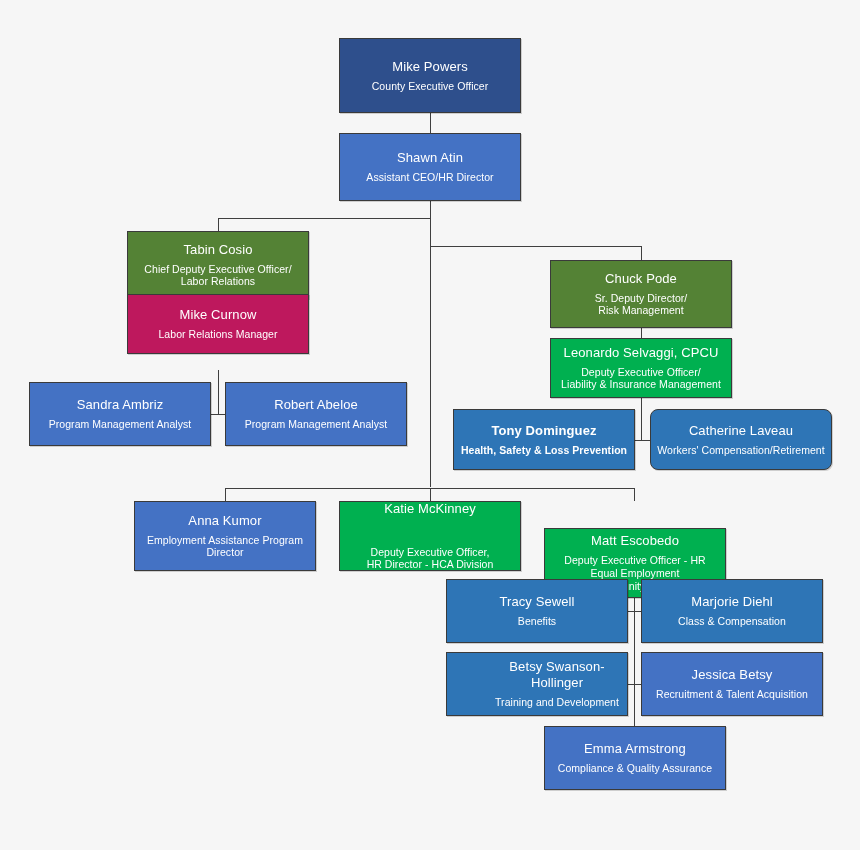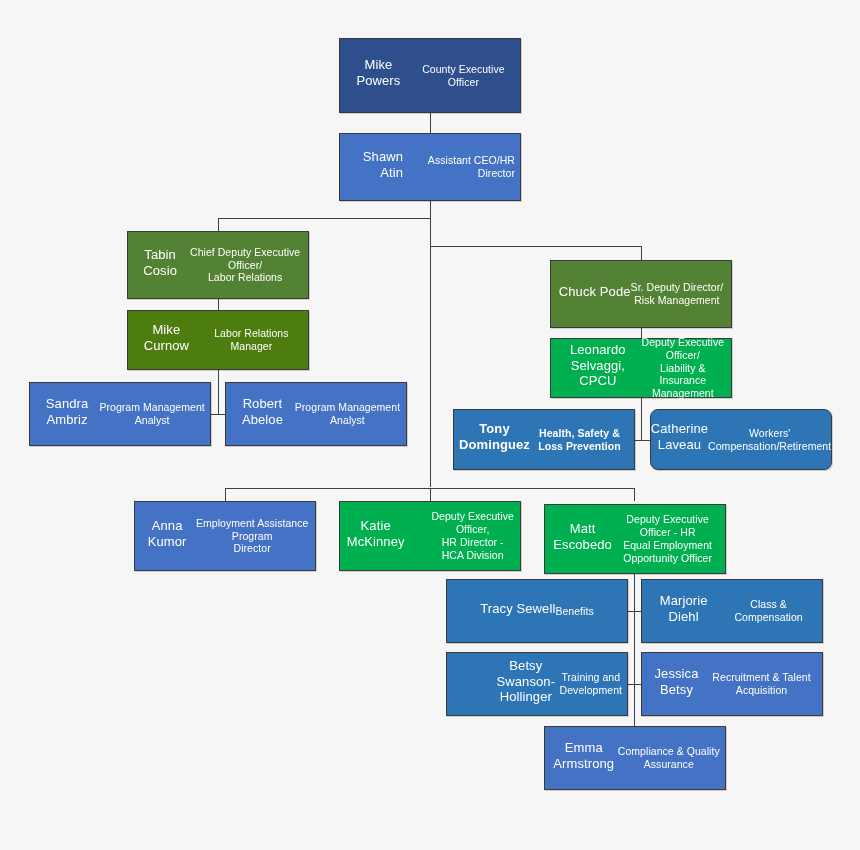--- a/index.html
+++ b/index.html
@@ -17,21 +17,21 @@
     position: relative;
     width: 860px;
     height: 850px;
   }
   .node {
     position: absolute;
     box-sizing: border-box;
     border: 1px solid #3a3a3a;
     color: #ffffff;
     display: flex;
-    flex-direction: row;
+    flex-direction: column;
     align-items: center;
     justify-content: center;
     text-align: center;
     line-height: 1.22;
     padding: 2px 5px;
     box-shadow: 1px 1px 0 rgba(0,0,0,0.16);
     z-index: 3;
   }
   .node .nm {
     font-size: 13px;
@@ -81,21 +81,21 @@
     </div>
     <div class="node" style="left: 339px; top: 133px; width: 182px; height: 68px; background: rgb(68, 114, 196); text-align: right;">
       <div class="nm">Shawn Atin</div>
       <div class="ttl">Assistant CEO/HR Director</div>
     </div>
     <div class="node" style="left: 127px; top: 231px; width: 182px; height: 68px; background: rgb(84, 130, 53);">
       <div class="nm">Tabin Cosio</div>
       <div class="ttl">Chief Deputy Executive Officer/
 Labor Relations</div>
     </div>
-    <div class="node" style="left: 127px; top: 310px; width: 182px; height: 60px; background: #4d7c0f;">
+    <div class="node" style="left: 127px; top: 294px; width: 182px; height: 60px; background: #be185d;">
       <div class="nm">Mike Curnow</div>
       <div class="ttl">Labor Relations Manager</div>
     </div>
     <div class="node" style="left: 29px; top: 382px; width: 182px; height: 64px; background: rgb(68, 114, 196);">
       <div class="nm">Sandra Ambriz</div>
       <div class="ttl">Program Management Analyst</div>
     </div>
     <div class="node" style="left: 225px; top: 382px; width: 182px; height: 64px; background: rgb(68, 114, 196);">
       <div class="nm">Robert Abeloe</div>
       <div class="ttl">Program Management Analyst</div>
@@ -121,21 +121,21 @@
     <div class="node" style="left: 134px; top: 501px; width: 182px; height: 70px; background: rgb(68, 114, 196);">
       <div class="nm">Anna Kumor</div>
       <div class="ttl">Employment Assistance Program
 Director</div>
     </div>
     <div class="node" style="left: 339px; top: 501px; width: 182px; height: 70px; background: rgb(0, 176, 80); gap: 24px;">
       <div class="nm">Katie McKinney</div>
       <div class="ttl">Deputy Executive Officer,
 HR Director - HCA Division</div>
     </div>
-    <div class="node" style="left: 544px; top: 504px; width: 182px; height: 70px; background: rgb(0, 176, 80);">
+    <div class="node" style="left: 544px; top: 528px; width: 182px; height: 70px; background: rgb(0, 176, 80);">
       <div class="nm">Matt Escobedo</div>
       <div class="ttl">Deputy Executive Officer - HR
 Equal Employment
 Opportunity Officer</div>
     </div>
     <div class="node" style="left: 446px; top: 579px; width: 182px; height: 64px; background: rgb(46, 117, 182);">
       <div class="nm">Tracy Sewell</div>
       <div class="ttl">Benefits</div>
     </div>
     <div class="node" style="left: 641px; top: 579px; width: 182px; height: 64px; background: rgb(46, 117, 182);">

